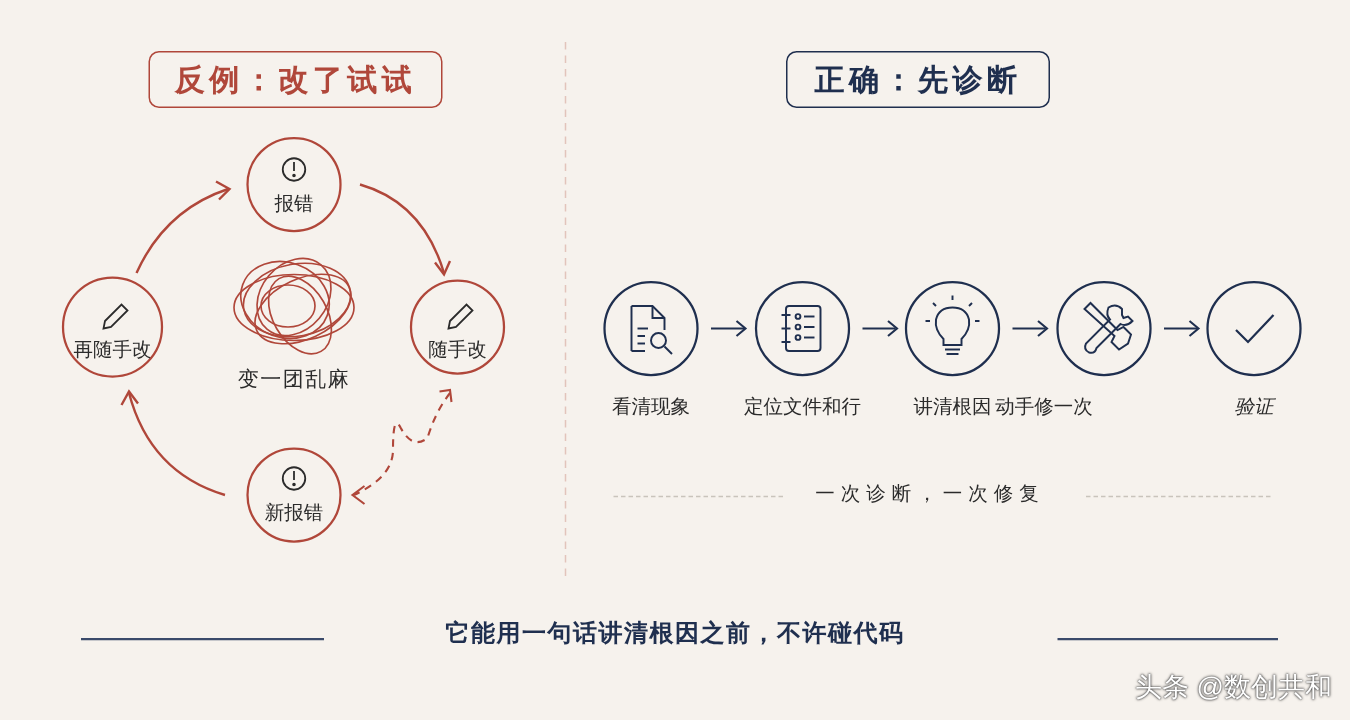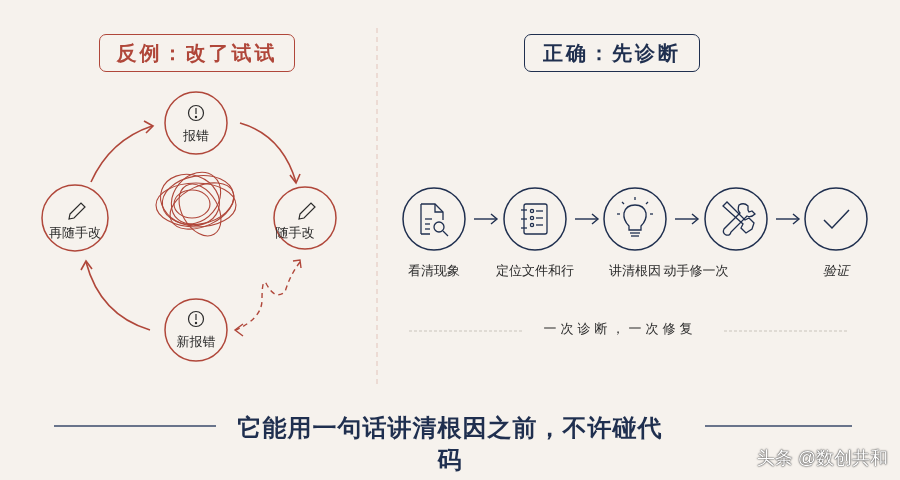--- a/index.html
+++ b/index.html
@@ -10,21 +10,21 @@
                font-size:20px; letter-spacing:3px; text-align:center; line-height:36px; height:36px; }
   .title-red { left:99px; top:34px; width:194px; color:#b0473a; border-color:#b0473a; }
   .title-blue { left:524px; top:34px; width:174px; color:#1f2f4f; border-color:#1f2f4f; }
   .node-label { position:absolute; font-size:13px; color:#2b2b2b; text-align:center; width:80px; }
   .center-text { position:absolute; left:136px; top:242px; width:120px; text-align:center;
                  font-size:14px; color:#2b2b2b; letter-spacing:1px; line-height:22px; }
   .step-label { position:absolute; top:262px; font-size:13px; color:#2b2b2b; text-align:center; width:110px; }
   .motto { position:absolute; left:520px; top:320px; width:200px; text-align:center;
            font-size:13px; color:#2b2b2b; letter-spacing:4px; }
   .bottom-text { position:absolute; left:230px; top:412px; width:440px; text-align:center;
-                 font-size:24px; font-weight:bold; color:#1f2f4f; letter-spacing:1px; }
+                 font-size:16px; font-weight:bold; color:#1f2f4f; letter-spacing:1px; }
   .watermark { position:absolute; right:12px; top:446px; font-family:"Liberation Sans", sans-serif;
                font-size:18px; color:#ffffff; text-shadow:0 0 2px #333, 0 0 1px #333; }
 </style>
 </head>
 <body>
 
 <svg class="abs" style="left:0;top:0" width="900" height="480">
   <line x1="377" y1="28" x2="377" y2="385" stroke="#e2c4bb" stroke-width="1" stroke-dasharray="5,4"></line>
 
   <circle cx="196" cy="123" r="31" fill="none" stroke="#b0473a" stroke-width="1.5"></circle>
@@ -139,25 +139,26 @@
   <line x1="724" y1="331" x2="847" y2="331" stroke="#c9c4bc" stroke-width="1" stroke-dasharray="3,2"></line>
 
   <line x1="54" y1="426" x2="216" y2="426" stroke="#3a4a6a" stroke-width="1.5"></line>
   <line x1="705" y1="426" x2="852" y2="426" stroke="#3a4a6a" stroke-width="1.5"></line>
 </svg>
 
 <div class="title-box title-red">反例：改了试试</div>
 <div class="title-box title-blue">正确：先诊断</div>
 
 <div class="node-label" style="left:156px;top:127px;text-align:center;">报错</div>
-<div class="node-label" style="left:255px;top:224px;text-align:center;">随手改</div>
+<div class="node-label" style="left:265px;top:224px;text-align:center;">随手改</div>
 <div class="node-label" style="left:156px;top:333px;">新报错</div>
 <div class="node-label" style="left:35px;top:224px;">再随手改</div>
 
 <div class="center-text">
+  <div>变一团乱麻</div>
 </div>
 
 <div class="step-label" style="left:379px;">看清现象</div>
 <div class="step-label" style="left:480px;">定位文件和行</div>
 <div class="step-label" style="left:580px;text-align:center;">讲清根因</div>
 <div class="step-label" style="left:641px;">动手修一次</div>
 <div class="step-label" style="left:781px;font-style:italic;">验证</div>
 
 <div class="motto">一次诊断，一次修复</div>
 

